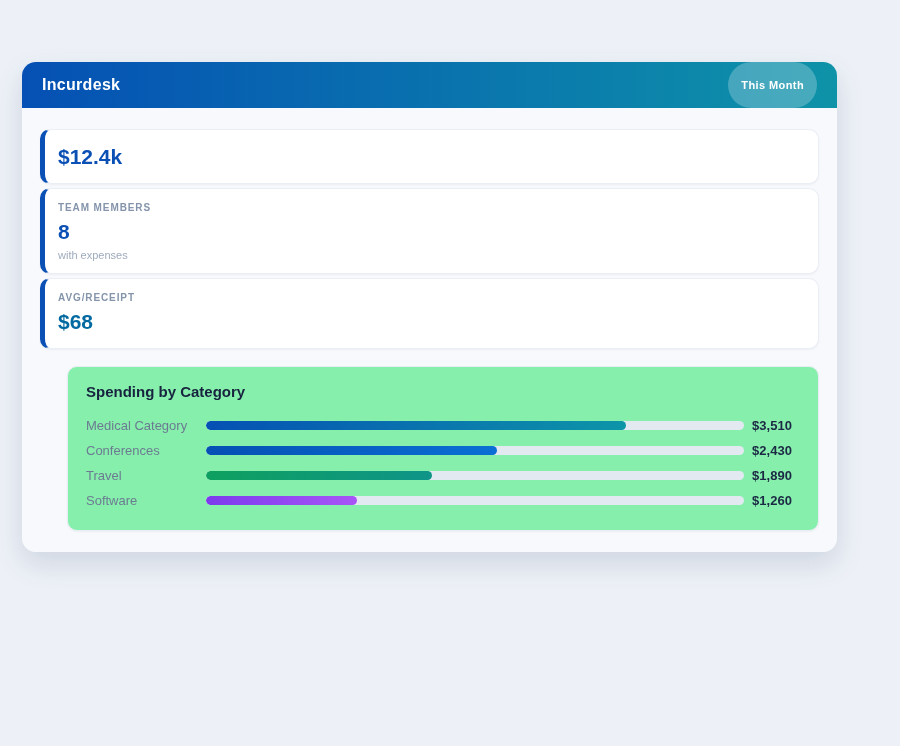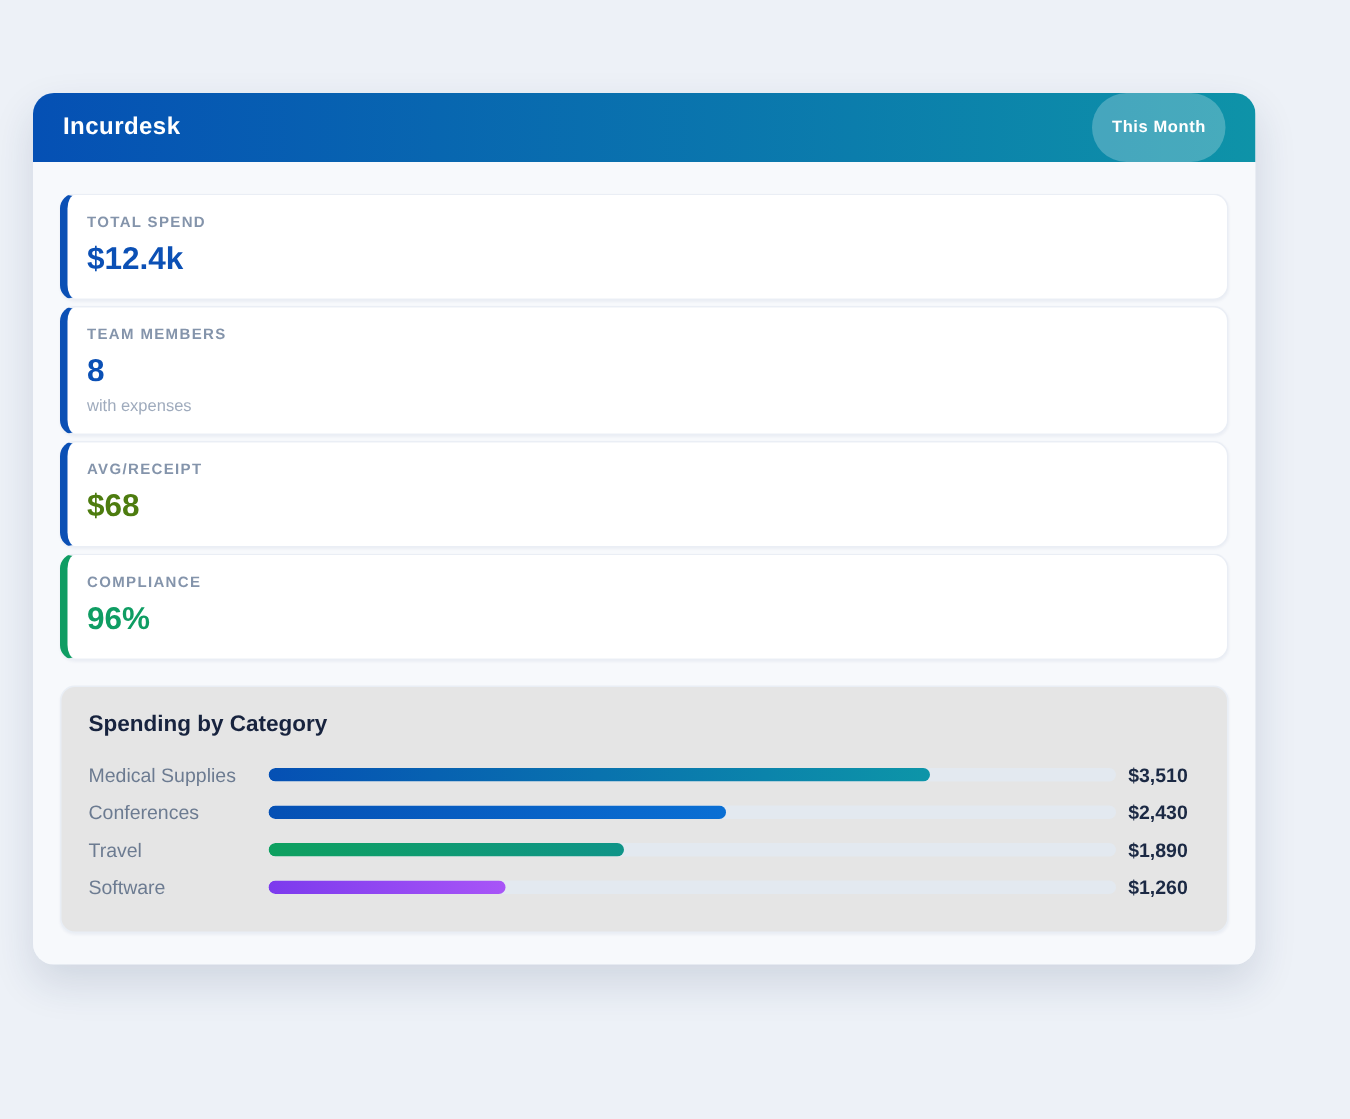--- a/index.html
+++ b/index.html
@@ -66,26 +66,27 @@
     font-size: 21px;
     font-weight: bold;
     line-height: 28px;
   }
   .stat-sub {
     font-size: 11px;
     color: #9fabbd;
     margin-top: 3px;
   }
   .spend-card {
-    background: #e5e5e5;
+    background: #86efac;
     border: 1px solid #e9eef5;
     border-radius: 10px;
     padding: 16px 18px 17px 18px;
     margin-top: 17px;
     box-shadow: 0 1px 2px rgba(20, 45, 90, 0.05);
+    margin-left: 27px;
   }
   .spend-title {
     font-size: 15px;
     font-weight: bold;
     color: #17233e;
     margin-bottom: 13px;
   }
   .cat-row {
     display: flex;
     align-items: center;
@@ -122,45 +123,40 @@
 
 <div class="panel">
   <div class="panel-header" style="background: linear-gradient(90deg, rgb(5, 80, 180), rgb(14, 147, 168));">
     <div class="app-title">Incurdesk</div>
     <button class="period-badge">This Month</button>
   </div>
 
   <div class="panel-body" style="background: rgb(247, 249, 252);">
 
     <div class="stat-card" style="border-left-color: rgb(11, 80, 181);">
-      <div class="stat-label">TOTAL SPEND</div>
       <div class="stat-value" style="color: rgb(11, 80, 181);">$12.4k</div>
     </div>
 
     <div class="stat-card" style="border-left-color: rgb(11, 80, 181);">
       <div class="stat-label">TEAM MEMBERS</div>
       <div class="stat-value" style="color: rgb(11, 80, 181);">8</div>
       <div class="stat-sub">with expenses</div>
     </div>
 
     <div class="stat-card" style="border-left-color: rgb(11, 80, 181);">
       <div class="stat-label">AVG/RECEIPT</div>
-      <div class="stat-value" style="color: #4d7c0f;">$68</div>
+      <div class="stat-value" style="color: #0369a1;">$68</div>
     </div>
 
-    <div class="stat-card" style="border-left-color: rgb(15, 157, 99);">
-      <div class="stat-label">COMPLIANCE</div>
-      <div class="stat-value" style="color: rgb(15, 157, 99);">96%</div>
-    </div>
 
     <div class="spend-card">
       <div class="spend-title">Spending by Category</div>
 
       <div class="cat-row">
-        <div class="cat-label">Medical Supplies</div>
+        <div class="cat-label">Medical Category</div>
         <div class="bar-track" style="background: rgb(227, 233, 240);">
             <div class="bar-fill" style="width: 78%; background: linear-gradient(90deg, rgb(5, 80, 180), rgb(13, 149, 168));"></div>
           </div>
         <div class="cat-value">$3,510</div>
       </div>
 
       <div class="cat-row">
         <div class="cat-label">Conferences</div>
         <div class="bar-track" style="background: rgb(227, 233, 240);">
             <div class="bar-fill" style="width: 54%; background: linear-gradient(90deg, rgb(5, 80, 180), rgb(10, 111, 212));"></div>

